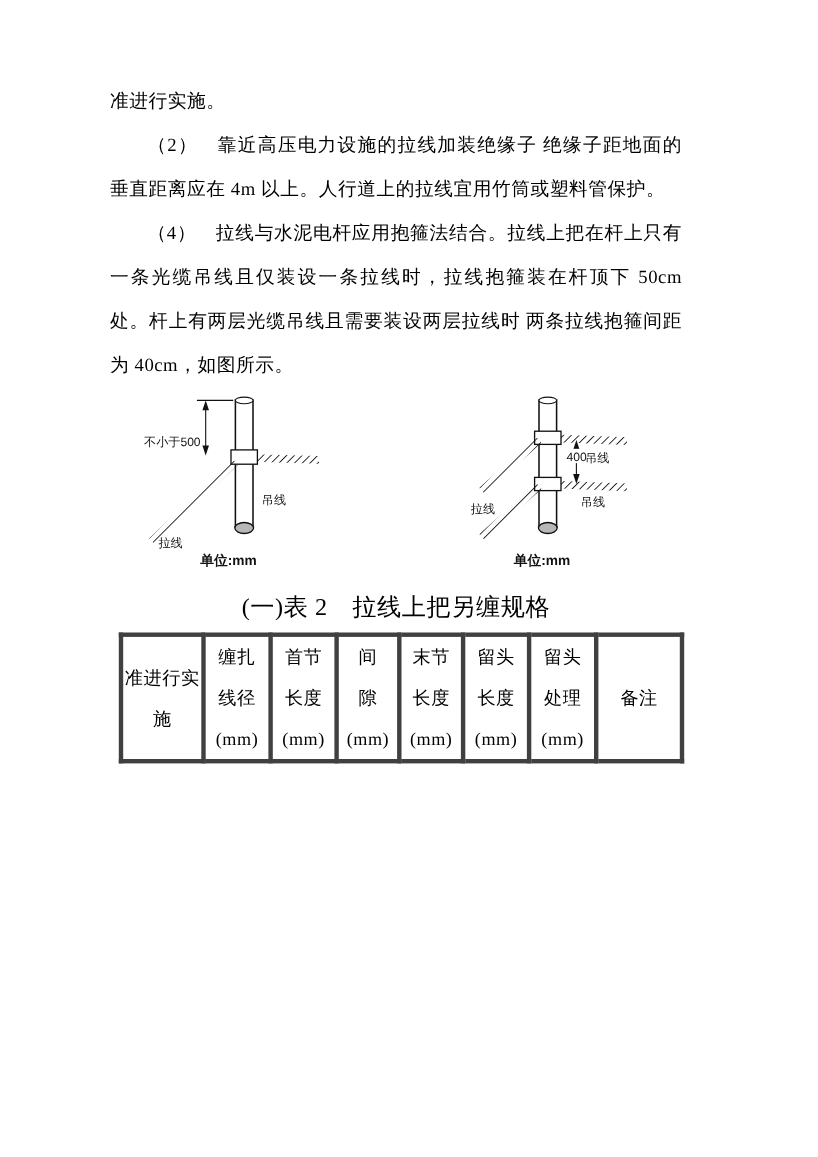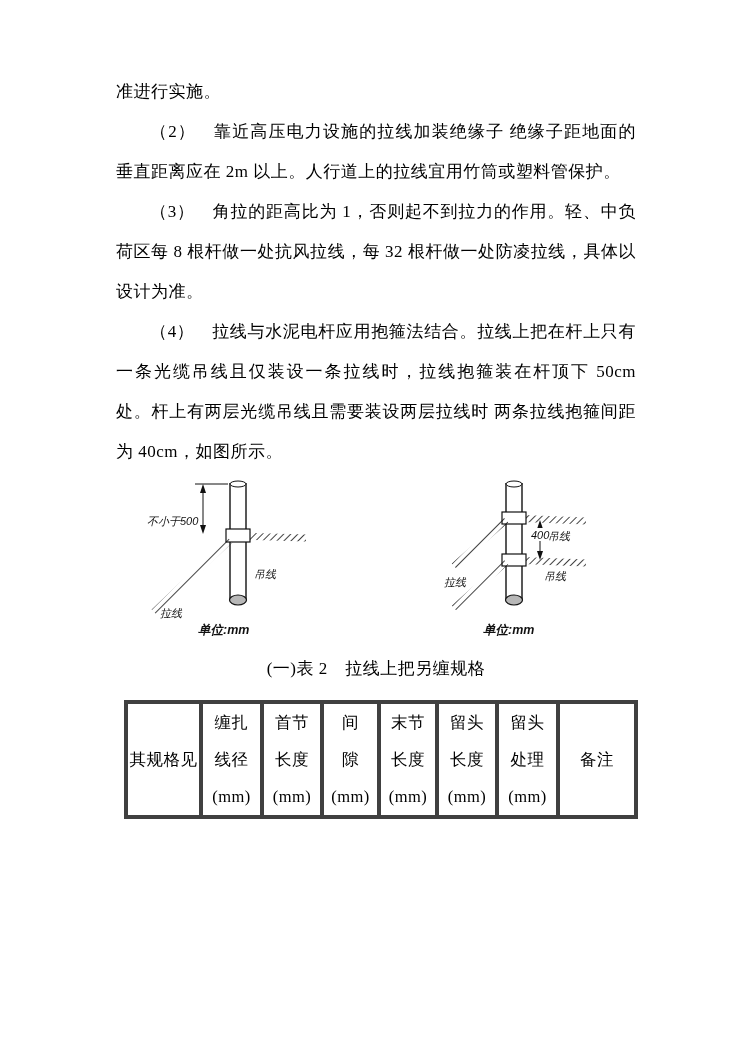--- a/index.html
+++ b/index.html
@@ -2,50 +2,49 @@
 <html><head>
 <meta charset="utf-8">
 <style>
   * { margin:0; padding:0; box-sizing:border-box; }
   html,body { background:#e8e8e8; }
   body { font-family:"Liberation Serif","DejaVu Serif",serif; }
   .page {
     position:relative; width:744px; height:1052px; background:#ffffff;
     margin:0 auto; overflow:hidden; color:#000;
   }
-  .content { position:absolute; left:116px; top:72px; width:520px; }
+  .content { position:absolute; left:100px; top:72px; width:520px; }
   .para {
     font-size:17px; line-height:40px; text-align:justify; letter-spacing:0.5px;
     color:#000;
   }
   .para.indent { text-indent:34px; }
-  .figures { position:relative; height:165px; margin-top:2px;font-style:italic; }
+  .figures { position:relative; height:165px; margin-top:2px; }
   .fig { position:absolute; top:0; }
   .fig.left { left:22px; }
   .fig.right { left:312px; }
   .fig text { font-family:"Liberation Sans","DejaVu Sans",sans-serif; fill:#111; }
-  .table-caption { text-align:center; font-size:17px; margin:18px 0 20px 0; letter-spacing:0.5px; }
+  .table-caption { text-align:center; font-size:22px; margin:18px 0 8px 0; letter-spacing:0.5px; }
   .spec-table {
     border-collapse:collapse; table-layout:fixed; width:510px; margin-left:8px;
   }
   .spec-table td {
     border:4px solid #404040; height:113px; text-align:center; vertical-align:middle;
     font-size:16.5px; padding:0; letter-spacing:0.5px;
   }
   .cl { display:block; line-height:37px; }
 </style>
 </head>
 <body>
 
 <div class="page">
   <div class="content">
 
     <p class="para">准进行实施。</p>
-    <p class="para indent">（2）　靠近高压电力设施的拉线加装绝缘子 绝缘子距地面的垂直距离应在 2m 以上。人行道上的拉线宜用竹筒或塑料管保护。</p>
-    <p class="para indent">（3）　角拉的距高比为 1，否则起不到拉力的作用。轻、中负荷区每 8 根杆做一处抗风拉线，每 32 根杆做一处防凌拉线，具体以设计为准。</p>
+    <p class="para indent">（2）　靠近高压电力设施的拉线加装绝缘子 绝缘子距地面的垂直距离应在 4m 以上。人行道上的拉线宜用竹筒或塑料管保护。</p>
     <p class="para indent">（4）　拉线与水泥电杆应用抱箍法结合。拉线上把在杆上只有一条光缆吊线且仅装设一条拉线时，拉线抱箍装在杆顶下 50cm 处。杆上有两层光缆吊线且需要装设两层拉线时 两条拉线抱箍间距为 40cm，如图所示。</p>
 
     <div class="figures">
 
       <svg class="fig left" width="195" height="165" viewBox="0 0 195 165">
         <defs>
           <pattern id="hatchA" patternUnits="userSpaceOnUse" width="5" height="5" patternTransform="rotate(45)">
             <line x1="0" y1="0" x2="0" y2="5" stroke="#111" stroke-width="1.6"></line>
           </pattern>
         </defs>
@@ -116,21 +115,21 @@
           <col style="width:60px">
           <col style="width:57px">
         <col style="width:58px">
           <col style="width:60px">
           <col style="width:61px">
           <col style="width:78px">
       </colgroup>
       <tbody>
       <tr>
         <td>
-          <span class="cl">其规格见</span>
+          <span class="cl">准进行实施</span>
         </td>
         <td>
           <span class="cl">缠扎</span>
           <span class="cl">线径</span>
           <span class="cl">(mm)</span>
         </td>
         <td>
           <span class="cl">首节</span>
           <span class="cl">长度</span>
           <span class="cl">(mm)</span>

